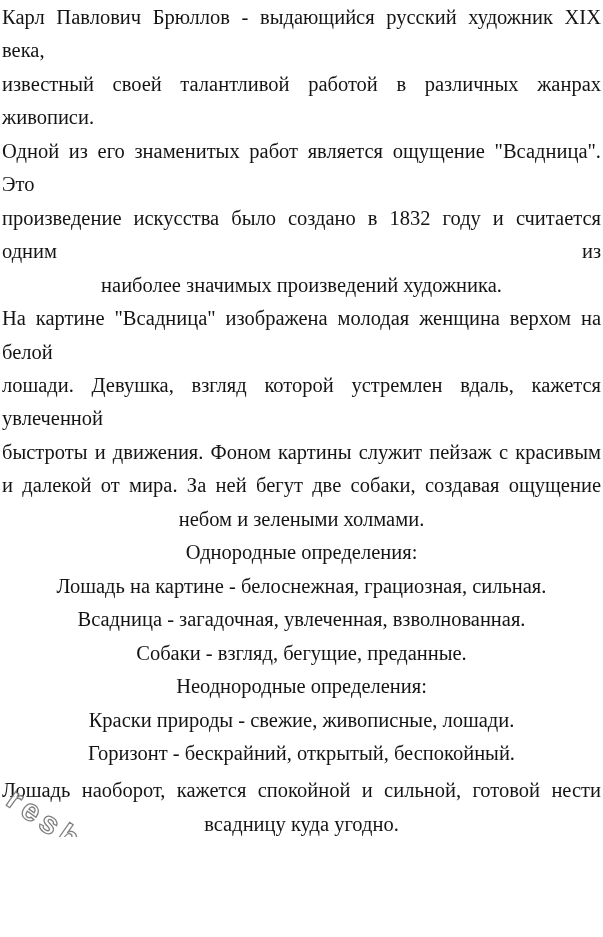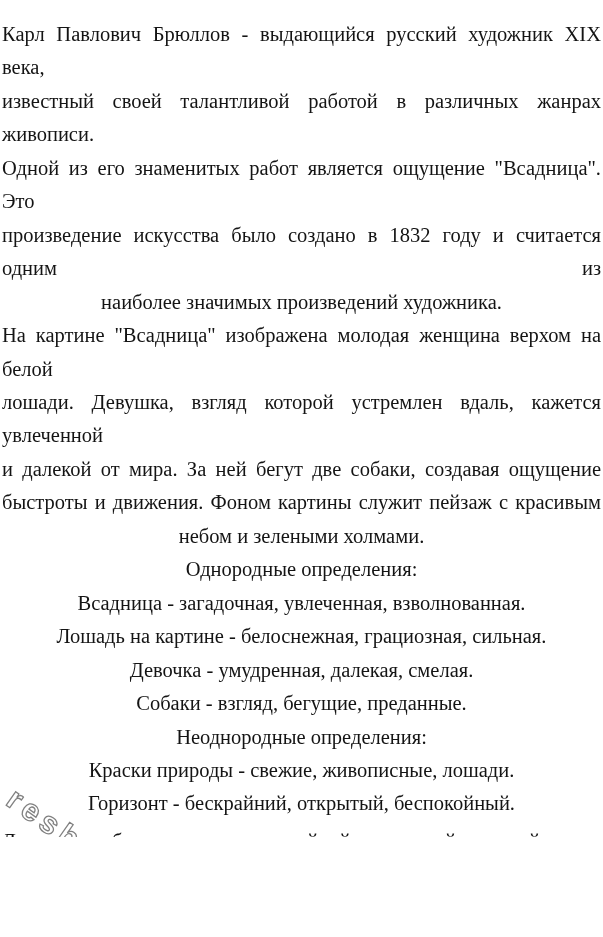--- a/index.html
+++ b/index.html
@@ -5,21 +5,21 @@
   html, body {
     margin: 0;
     padding: 0;
     background: #ffffff;
   }
   .page {
     position: relative;
     width: 603px;
     height: 837px;
     box-sizing: border-box;
-    padding: 18px 2px 0 2px;
+    padding: 1px 2px 0 2px;
     background: #ffffff;
     overflow: hidden;
     font-family: "Liberation Serif", "DejaVu Serif", serif;
     font-size: 20.5px;
     line-height: 33.45px;
     color: #141414;
   }
   .para { margin: 0; }
   .line { display: block; text-align: center; }
   .line.just {
@@ -71,40 +71,37 @@
     <span class="line just">Карл Павлович Брюллов - выдающийся русский художник XIX века,</span>
     <span class="line just">известный своей талантливой работой в различных жанрах живописи.</span>
     <span class="line just">Одной из его знаменитых работ является ощущение "Всадница". Это</span>
     <span class="line just">произведение искусства было создано в 1832 году и считается одним из</span>
     <span class="line">наиболее значимых произведений художника.</span>
   </div>
 
   <div class="para">
     <span class="line just">На картине "Всадница" изображена молодая женщина верхом на белой</span>
     <span class="line just">лошади. Девушка, взгляд которой устремлен вдаль, кажется увлеченной</span>
+    <span class="line just">быстроты и движения. Фоном картины служит пейзаж с красивым</span>
     <span class="line just">и далекой от мира. За ней бегут две собаки, создавая ощущение</span>
-    <span class="line just">быстроты и движения. Фоном картины служит пейзаж с красивым</span>
     <span class="line">небом и зелеными холмами.</span>
   </div>
 
   <div class="para">
     <span class="line">Однородные определения:</span>
   </div>
 
   <div class="para">
-    <span class="line">Всадница - загадочная, увлеченная, взволнованная.</span>
-  </div>
-
-  <div class="para">
     <span class="line">Лошадь на картине - белоснежная, грациозная, сильная.</span>
   </div>
 
   <div class="para">
-    <span class="line">Девочка - умудренная, далекая, смелая.</span>
+    <span class="line">Всадница - загадочная, увлеченная, взволнованная.</span>
   </div>
+
 
   <div class="para">
     <span class="line">Собаки - взгляд, бегущие, преданные.</span>
   </div>
 
   <div class="para">
     <span class="line">Неоднородные определения:</span>
   </div>
 
   <div class="para">

